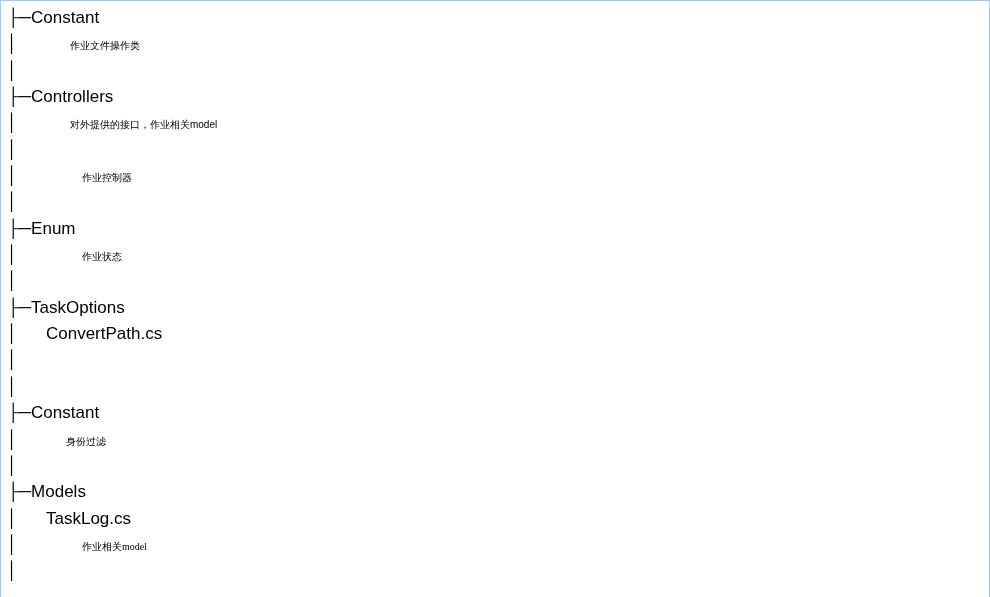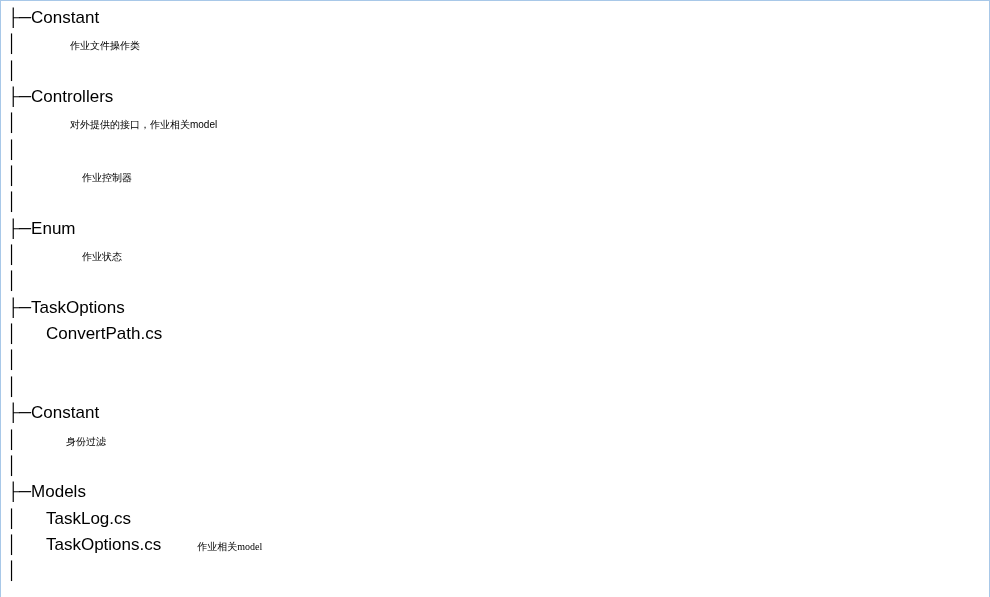--- a/index.html
+++ b/index.html
@@ -64,15 +64,15 @@
     <div class="tree-line"><span class="tree-prefix">│</span></div>
     <div class="tree-line"><span class="tree-prefix">├─</span><span class="node-name">TaskOptions</span></div>
     <div class="tree-line"><span class="tree-prefix">│      </span><span class="node-name">ConvertPath.cs</span></div>
     <div class="tree-line"><span class="tree-prefix">│      </span></div>
     <div class="tree-line"><span class="tree-prefix">│</span></div>
     <div class="tree-line"><span class="tree-prefix">├─</span><span class="node-name">Constant</span></div>
     <div class="tree-line"><span class="tree-prefix">│      </span><span class="annotation narrow">身份过滤</span></div>
     <div class="tree-line"><span class="tree-prefix">│</span></div>
     <div class="tree-line"><span class="tree-prefix">├─</span><span class="node-name">Models</span></div>
     <div class="tree-line"><span class="tree-prefix">│      </span><span class="node-name">TaskLog.cs</span></div>
-    <div class="tree-line"><span class="tree-prefix">│      </span><span class="node-name">TaskOptions.cs</span><span class="annotation wide">作业相关model</span></div>
+    <div class="tree-line"><span class="tree-prefix">│      </span><span class="annotation wide">作业相关model</span></div>
     <div class="tree-line"><span class="tree-prefix">│</span></div>
   </div>
 
 </body></html>

